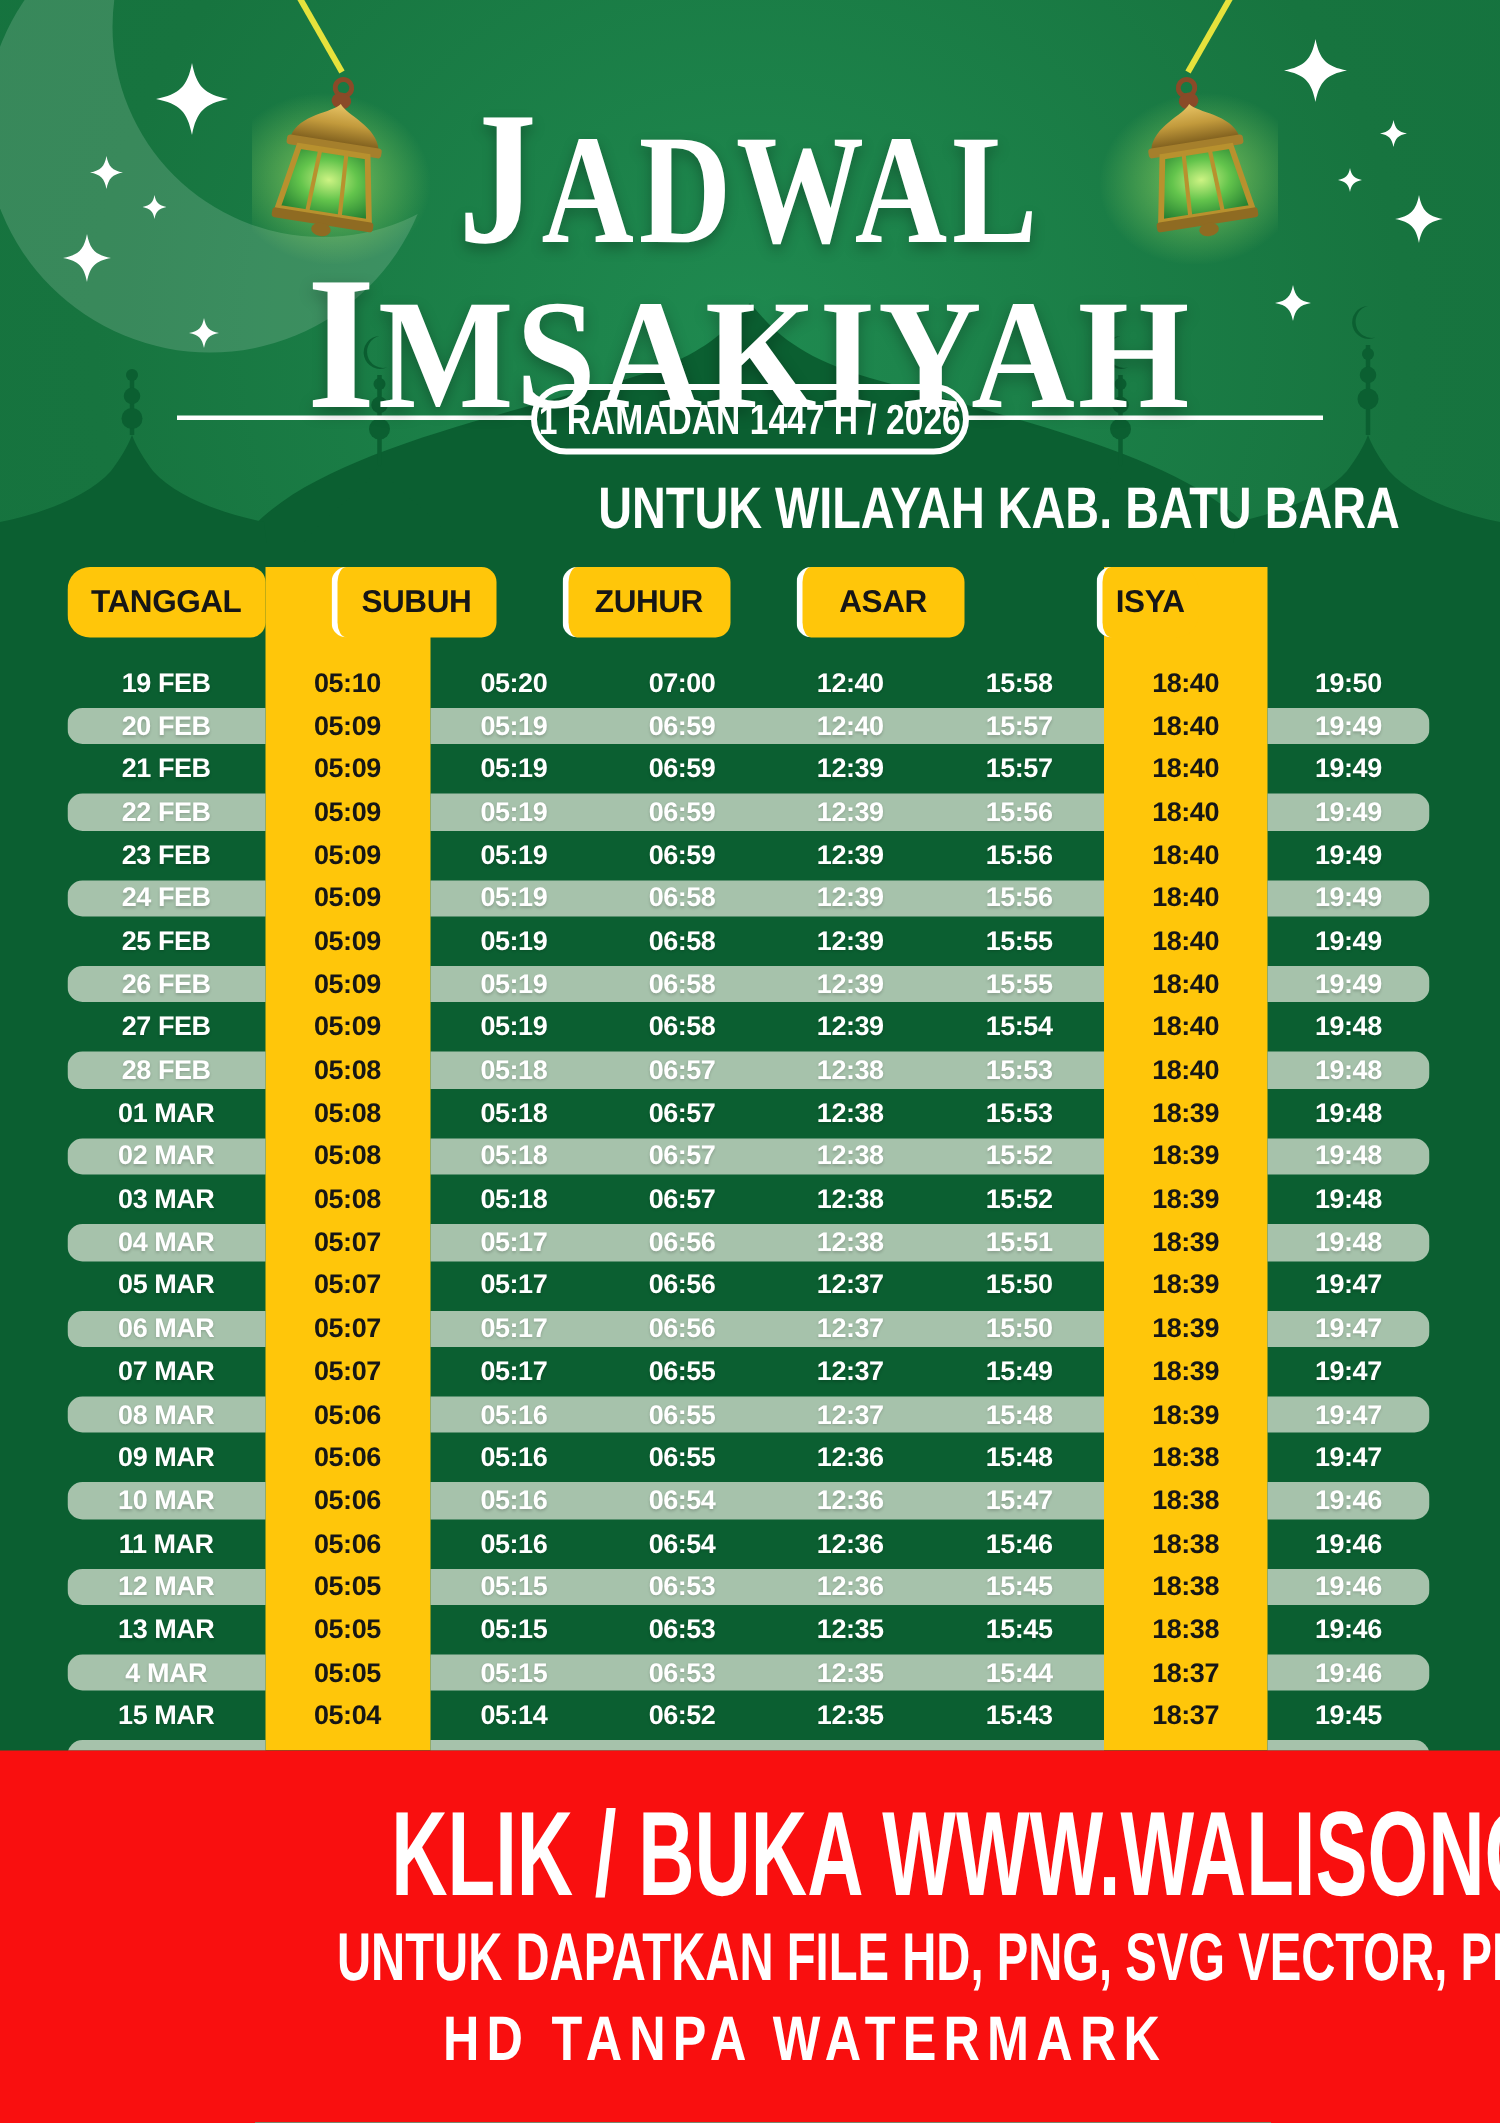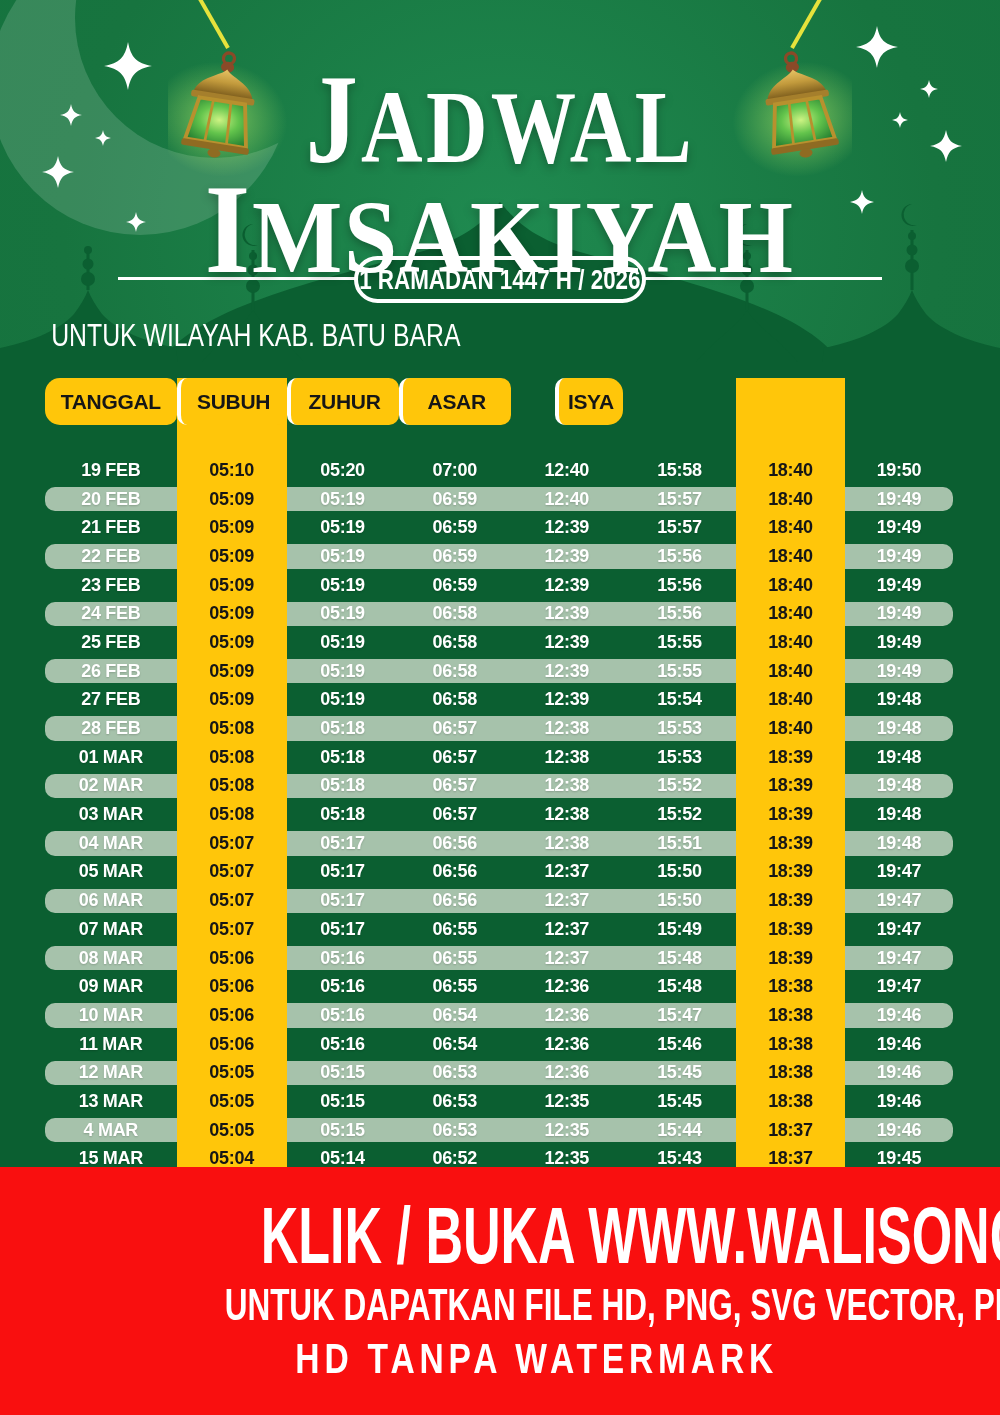--- a/index.html
+++ b/index.html
@@ -24,37 +24,37 @@
   .squeeze{display:inline-block;transform:scaleX(0.82);transform-origin:center;white-space:nowrap;}
   .t2 .squeeze{transform:scaleX(0.92);}
   .cap1{font-size:1.22em;}
   .badge-line{position:absolute;top:277px;height:3px;background:#fff;z-index:2;}
   .badge-line.l{left:118px;width:238px;}
   .badge-line.r{left:644px;width:238px;}
   .badge{position:absolute;left:354px;top:256px;width:292px;height:47px;box-sizing:border-box;
     border:4px solid #fff;border-radius:26px;display:flex;align-items:center;justify-content:center;
     color:#fff;font-weight:bold;font-size:28px;white-space:nowrap;z-index:3;}
   .badge .squeeze{transform:scaleX(0.80);}
-  .subtitle{position:absolute;left:0;top:318px;width:100%;text-align:left;color:#fff;
-    font-weight:normal;font-size:31px;white-space:nowrap;z-index:3;}
+  .subtitle{position:absolute;left:0;top:318px;width:100%;text-align:right;color:#fff;
+    font-weight:bold;font-size:39px;white-space:nowrap;z-index:3;}
   .subtitle .squeeze{transform:scaleX(0.80);}
   
   .table-wrap{position:absolute;left:45px;top:378px;width:908px;height:789px;overflow:hidden;z-index:3;}
   .strip{position:absolute;top:0;bottom:0;background:#FFC60A;}
   .strip.imsak{left:14.5%;width:12.1%;}
   .strip.magrib{left:76.1%;width:12.0%;}
   .thead{position:relative;height:47px;display:grid;
-    grid-template-columns:14.5% 12.1% 12.35% 12.35% 12.35% 12.45% 12% 11.9%;z-index:2;}
+    grid-template-columns:14.5% 12.1% 12.35% 12.35% 12.35% 12.45% 12% 11.9%;z-index:2;gap:44px;}
   .hcell{background:#FFC60A;display:flex;align-items:center;justify-content:center;
     color:#161616;font-weight:bold;font-size:21px;letter-spacing:-0.3px;border-radius:10px;}
   .hcell + .hcell{border-left:4px solid #fff;}
   .hcell.h0{border-radius:15px 10px 10px 15px;}
   .hcell.h7{border-radius:10px 15px 15px 10px;margin-left:44px;}
   .hcell.h1,.hcell.h6{border-radius:10px 10px 0 0;}
-  .rows{position:absolute;left:0;top:78px;right:0;}
+  .rows{position:absolute;left:0;top:63px;right:0;}
   .trow{position:relative;height:28.7px;display:grid;
     grid-template-columns:14.5% 12.1% 12.35% 12.35% 12.35% 12.45% 12% 11.9%;}
   .pill{position:absolute;top:2.2px;height:24.4px;background:#A6C2AB;}
   .pill.pL{left:0;width:14.5%;border-radius:10px 0 0 10px;}
   .pill.pM{left:26.6%;width:49.5%;}
   .pill.pR{left:88.1%;width:11.9%;border-radius:0 10px 10px 0;}
   .tcell{position:relative;display:flex;align-items:center;justify-content:center;
     color:#fff;font-weight:bold;font-size:18px;letter-spacing:-0.3px;
     text-shadow:0 1px 2px rgba(0,0,0,0.18);}
   .tcell.c1,.tcell.c6{color:#161616;text-shadow:none;}

